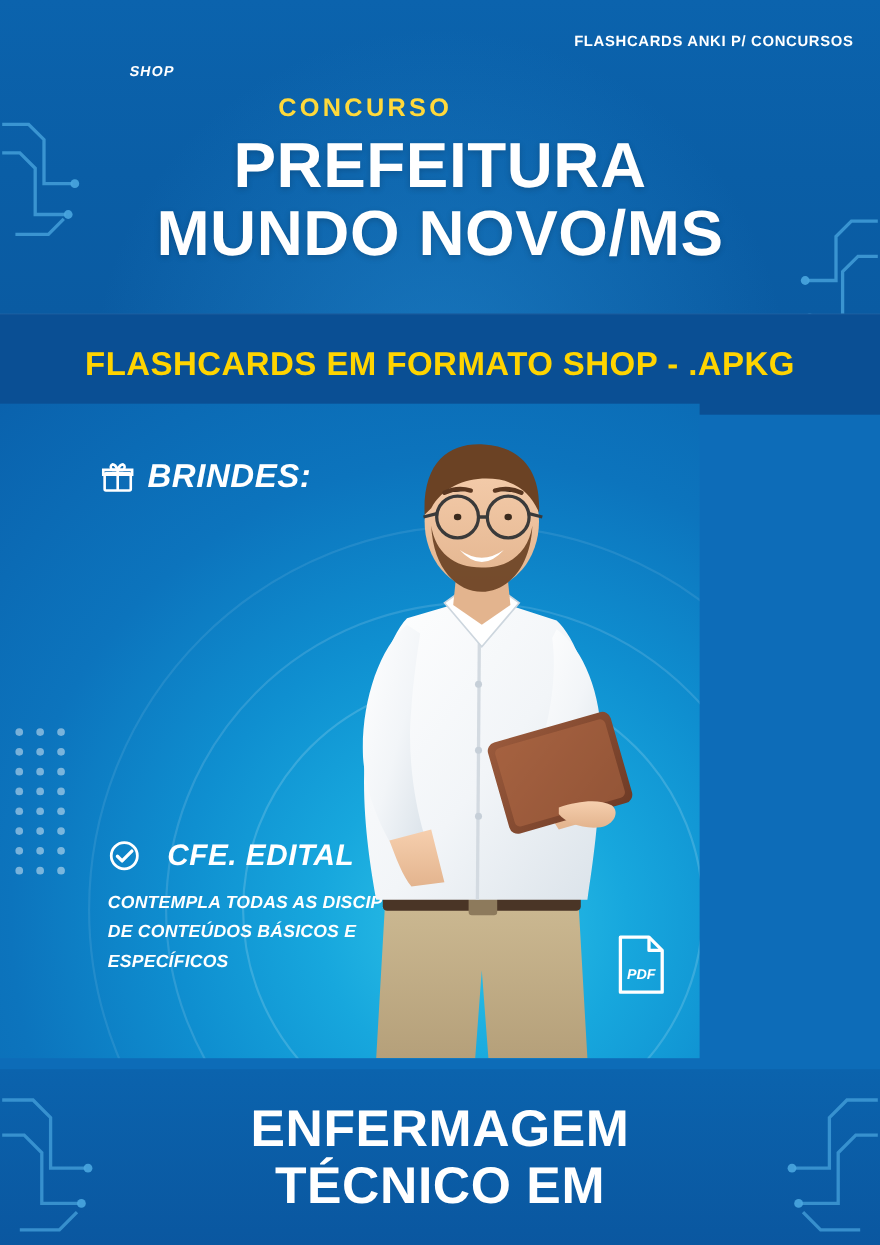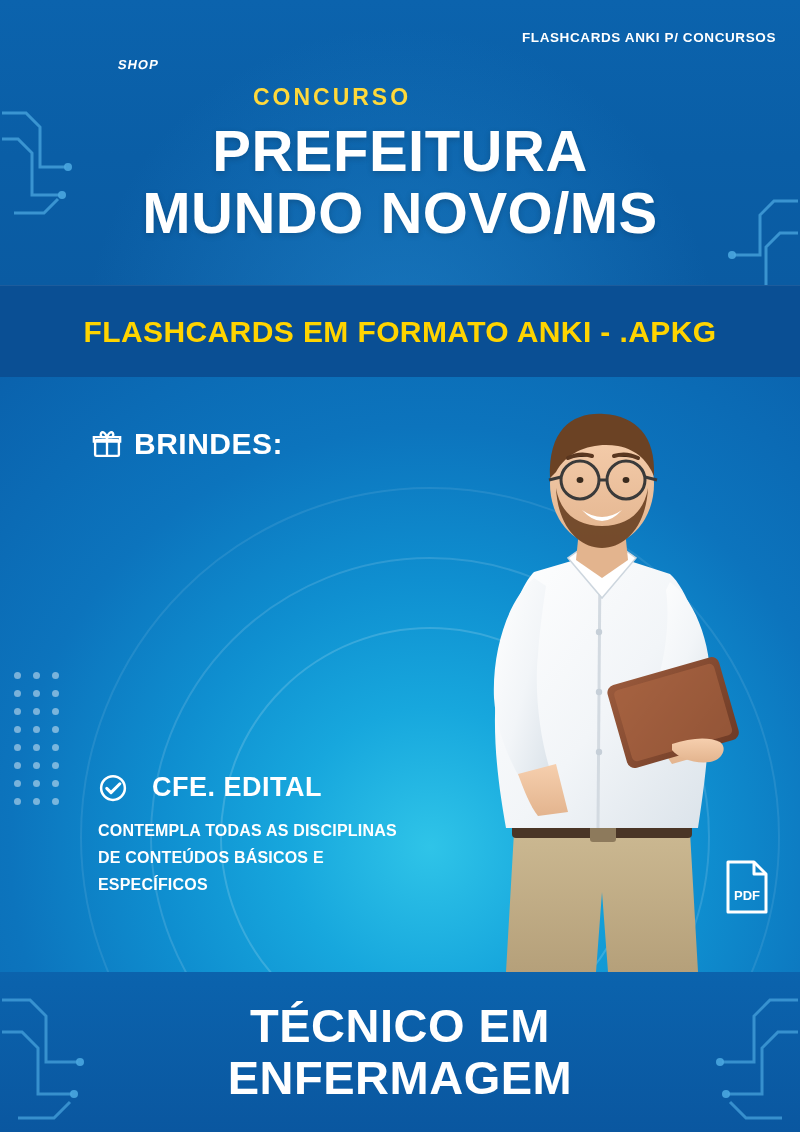--- a/index.html
+++ b/index.html
@@ -79,24 +79,25 @@
     border-top: 1px solid rgba(255,255,255,0.08);
   }
   .format-bar span {
     color: #ffd400;
     font-size: 30px; font-weight: 700; letter-spacing: 0.4px;
     text-align: center;
   }
 
   
   .body-area {
-    position: absolute; top: 377px; left: 0; width: 800px; height: 595px;
+    position: absolute; top: 367px; left: 0; width: 636px; height: 595px;
     background:
       radial-gradient(circle at 430px 470px, #2fc4e8 0%, #17a7dd 22%, #0f8fd0 42%, #0c74bd 66%, #0a62ad 100%);
     overflow: hidden;
+    font-style: italic;
   }
   .ring {
     position: absolute;
     border-radius: 50%;
     border: 2px solid rgba(255,255,255,0.13);
   }
   .r1 { width: 560px; height: 560px; left: 150px; top: 180px; }
   .r2 { width: 700px; height: 700px; left: 80px; top: 110px; border-color: rgba(255,255,255,0.09); }
   .r3 { width: 420px; height: 420px; left: 220px; top: 250px; border-color: rgba(255,255,255,0.16); }
 
@@ -232,21 +233,21 @@
 
     <div class="concurso-kicker">CONCURSO</div>
 
     <div class="title-main">
       <div>PREFEITURA</div>
       <div>MUNDO NOVO/MS</div>
     </div>
   </div>
 
   <div class="format-bar">
-    <span>FLASHCARDS EM FORMATO ANKI - .APKG</span>
+    <span>FLASHCARDS EM FORMATO SHOP - .APKG</span>
   </div>
 
   <div class="body-area">
     <div class="ring r2"></div>
     <div class="ring r1"></div>
     <div class="ring r3"></div>
 
     <div class="dots">
       <i></i>
         <i></i>
@@ -397,17 +398,17 @@
         <path d="M148 56 L128 56 L112 72 L112 118 L78 118"></path>
         <path d="M132 142 L96 142 L80 126"></path>
       </g>
       <g fill="#4aa7e0" opacity="0.9">
         <circle cx="70" cy="86" r="4"></circle>
           <circle cx="76" cy="118" r="4"></circle>
       </g>
     </svg>
 
     <div class="footer-title">
+      <div>ENFERMAGEM</div>
       <div>TÉCNICO EM</div>
-      <div>ENFERMAGEM</div>
     </div>
   </div>
 </div>
 
 </body></html>

